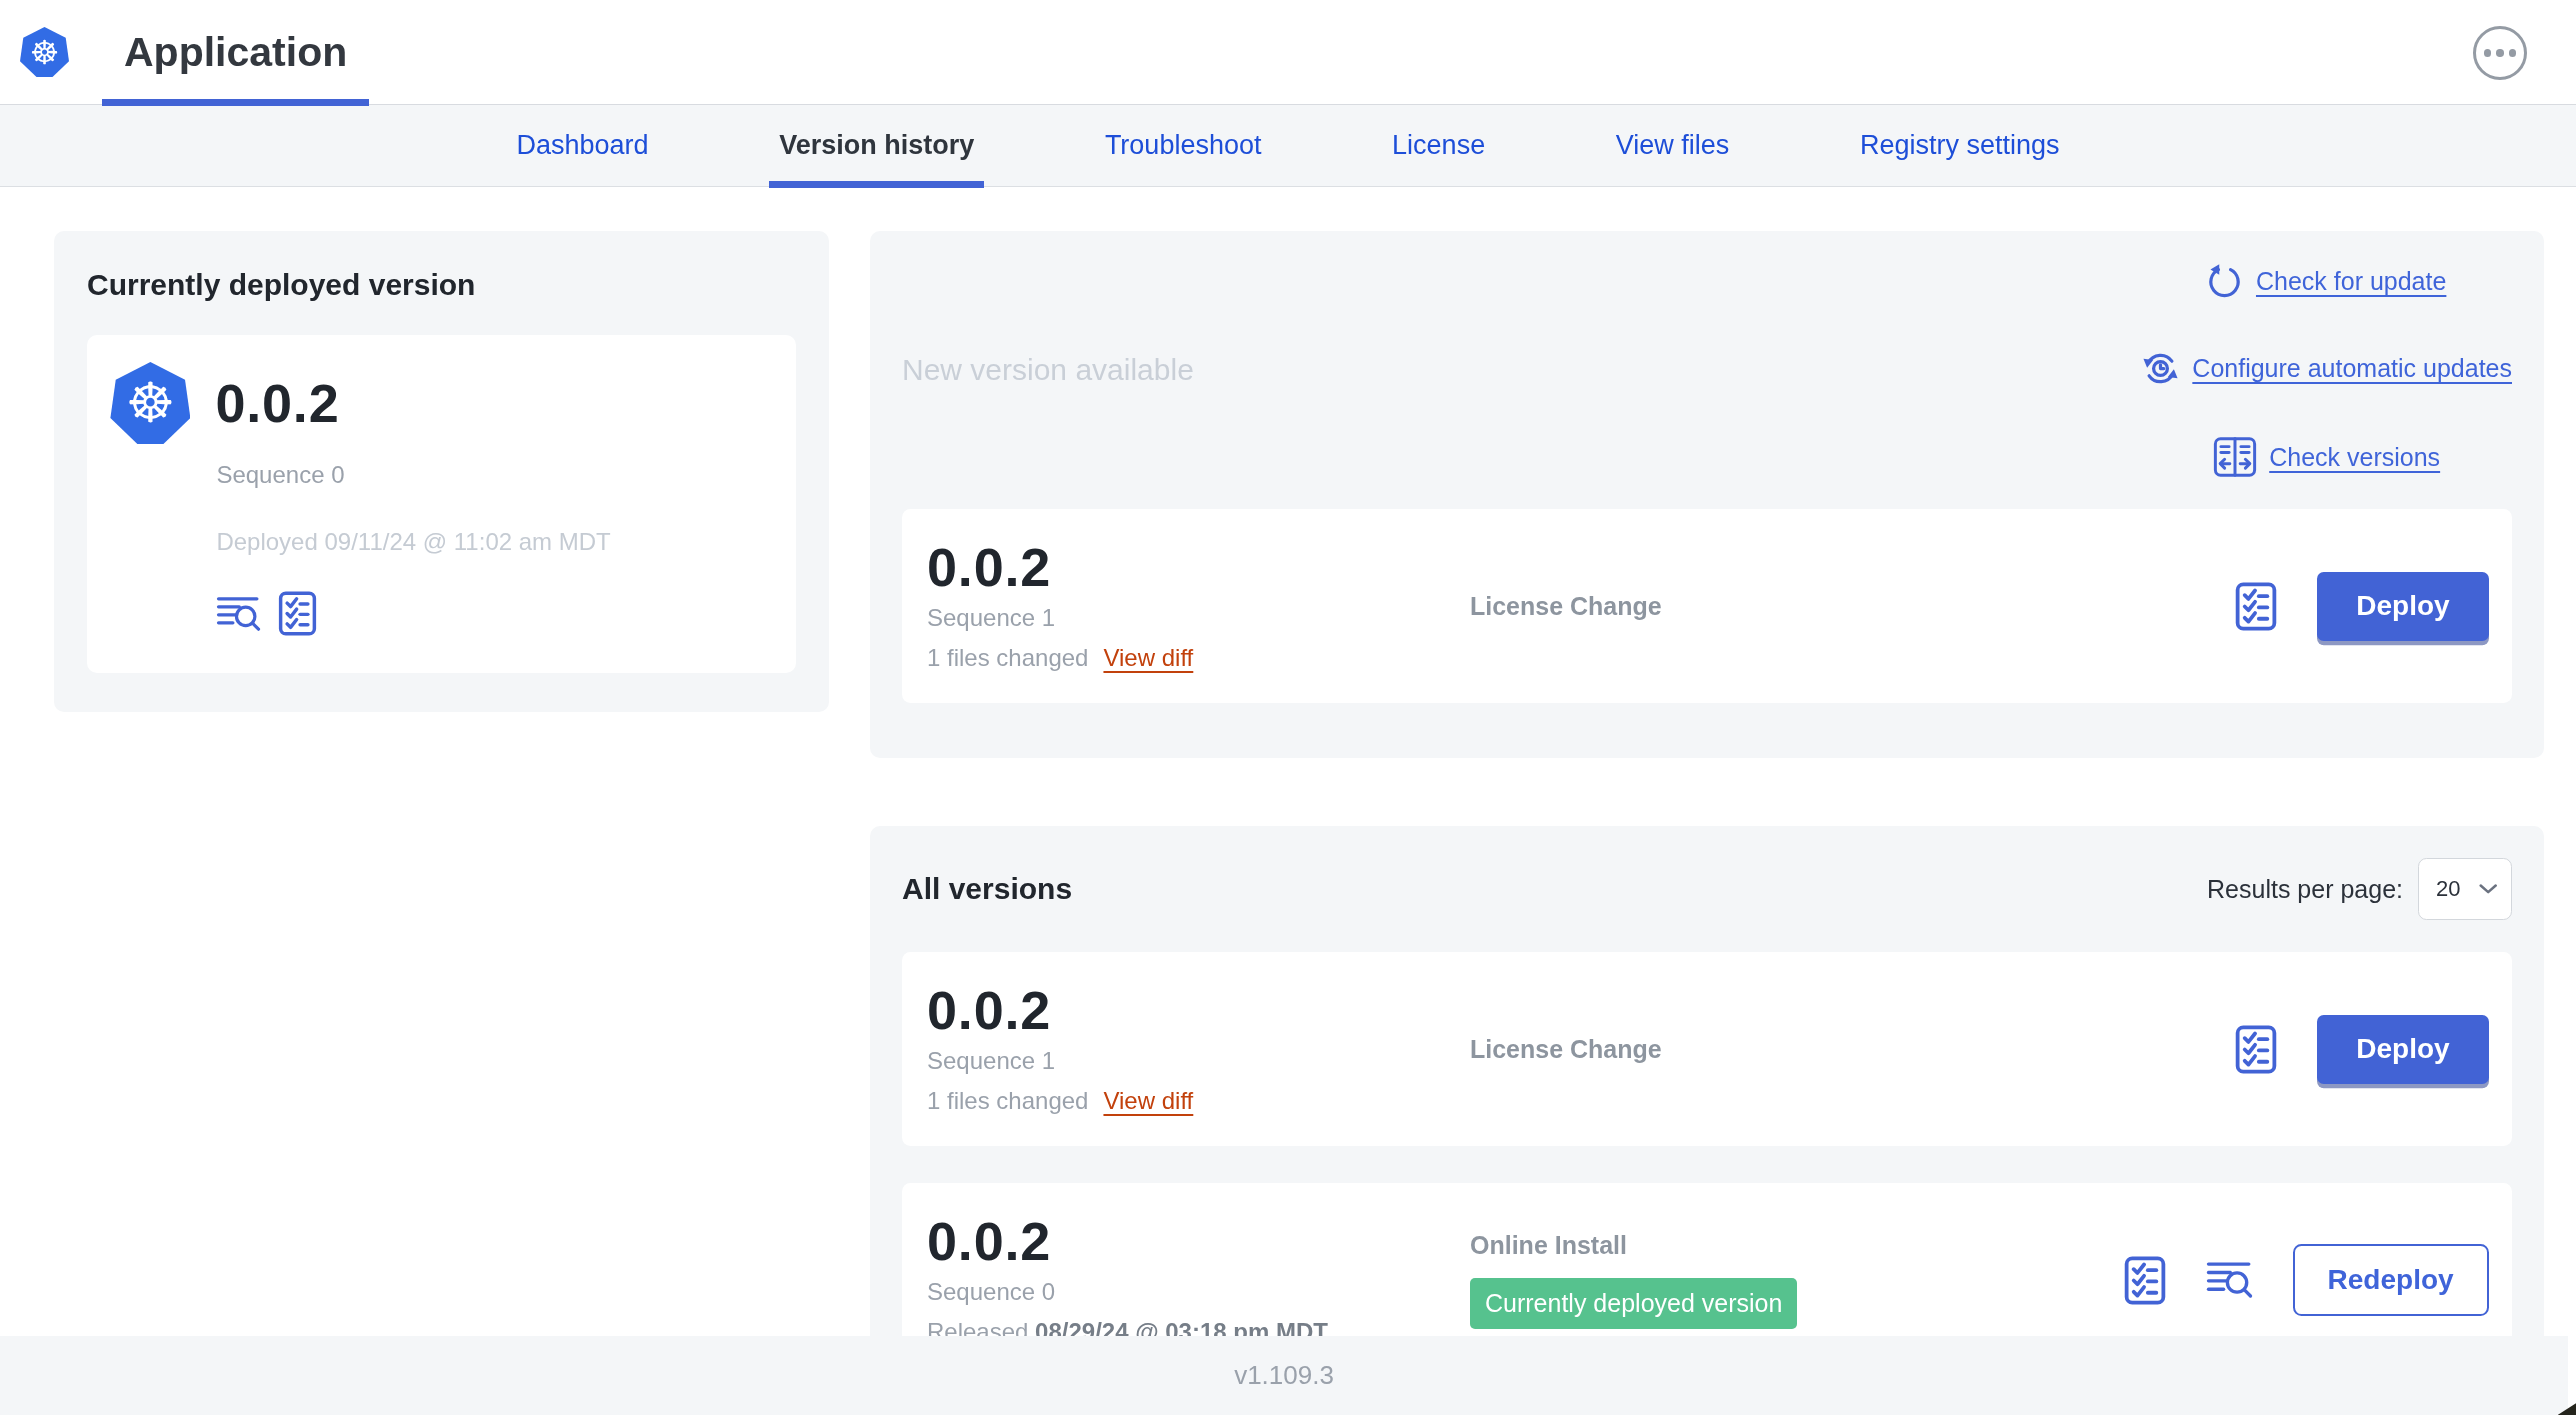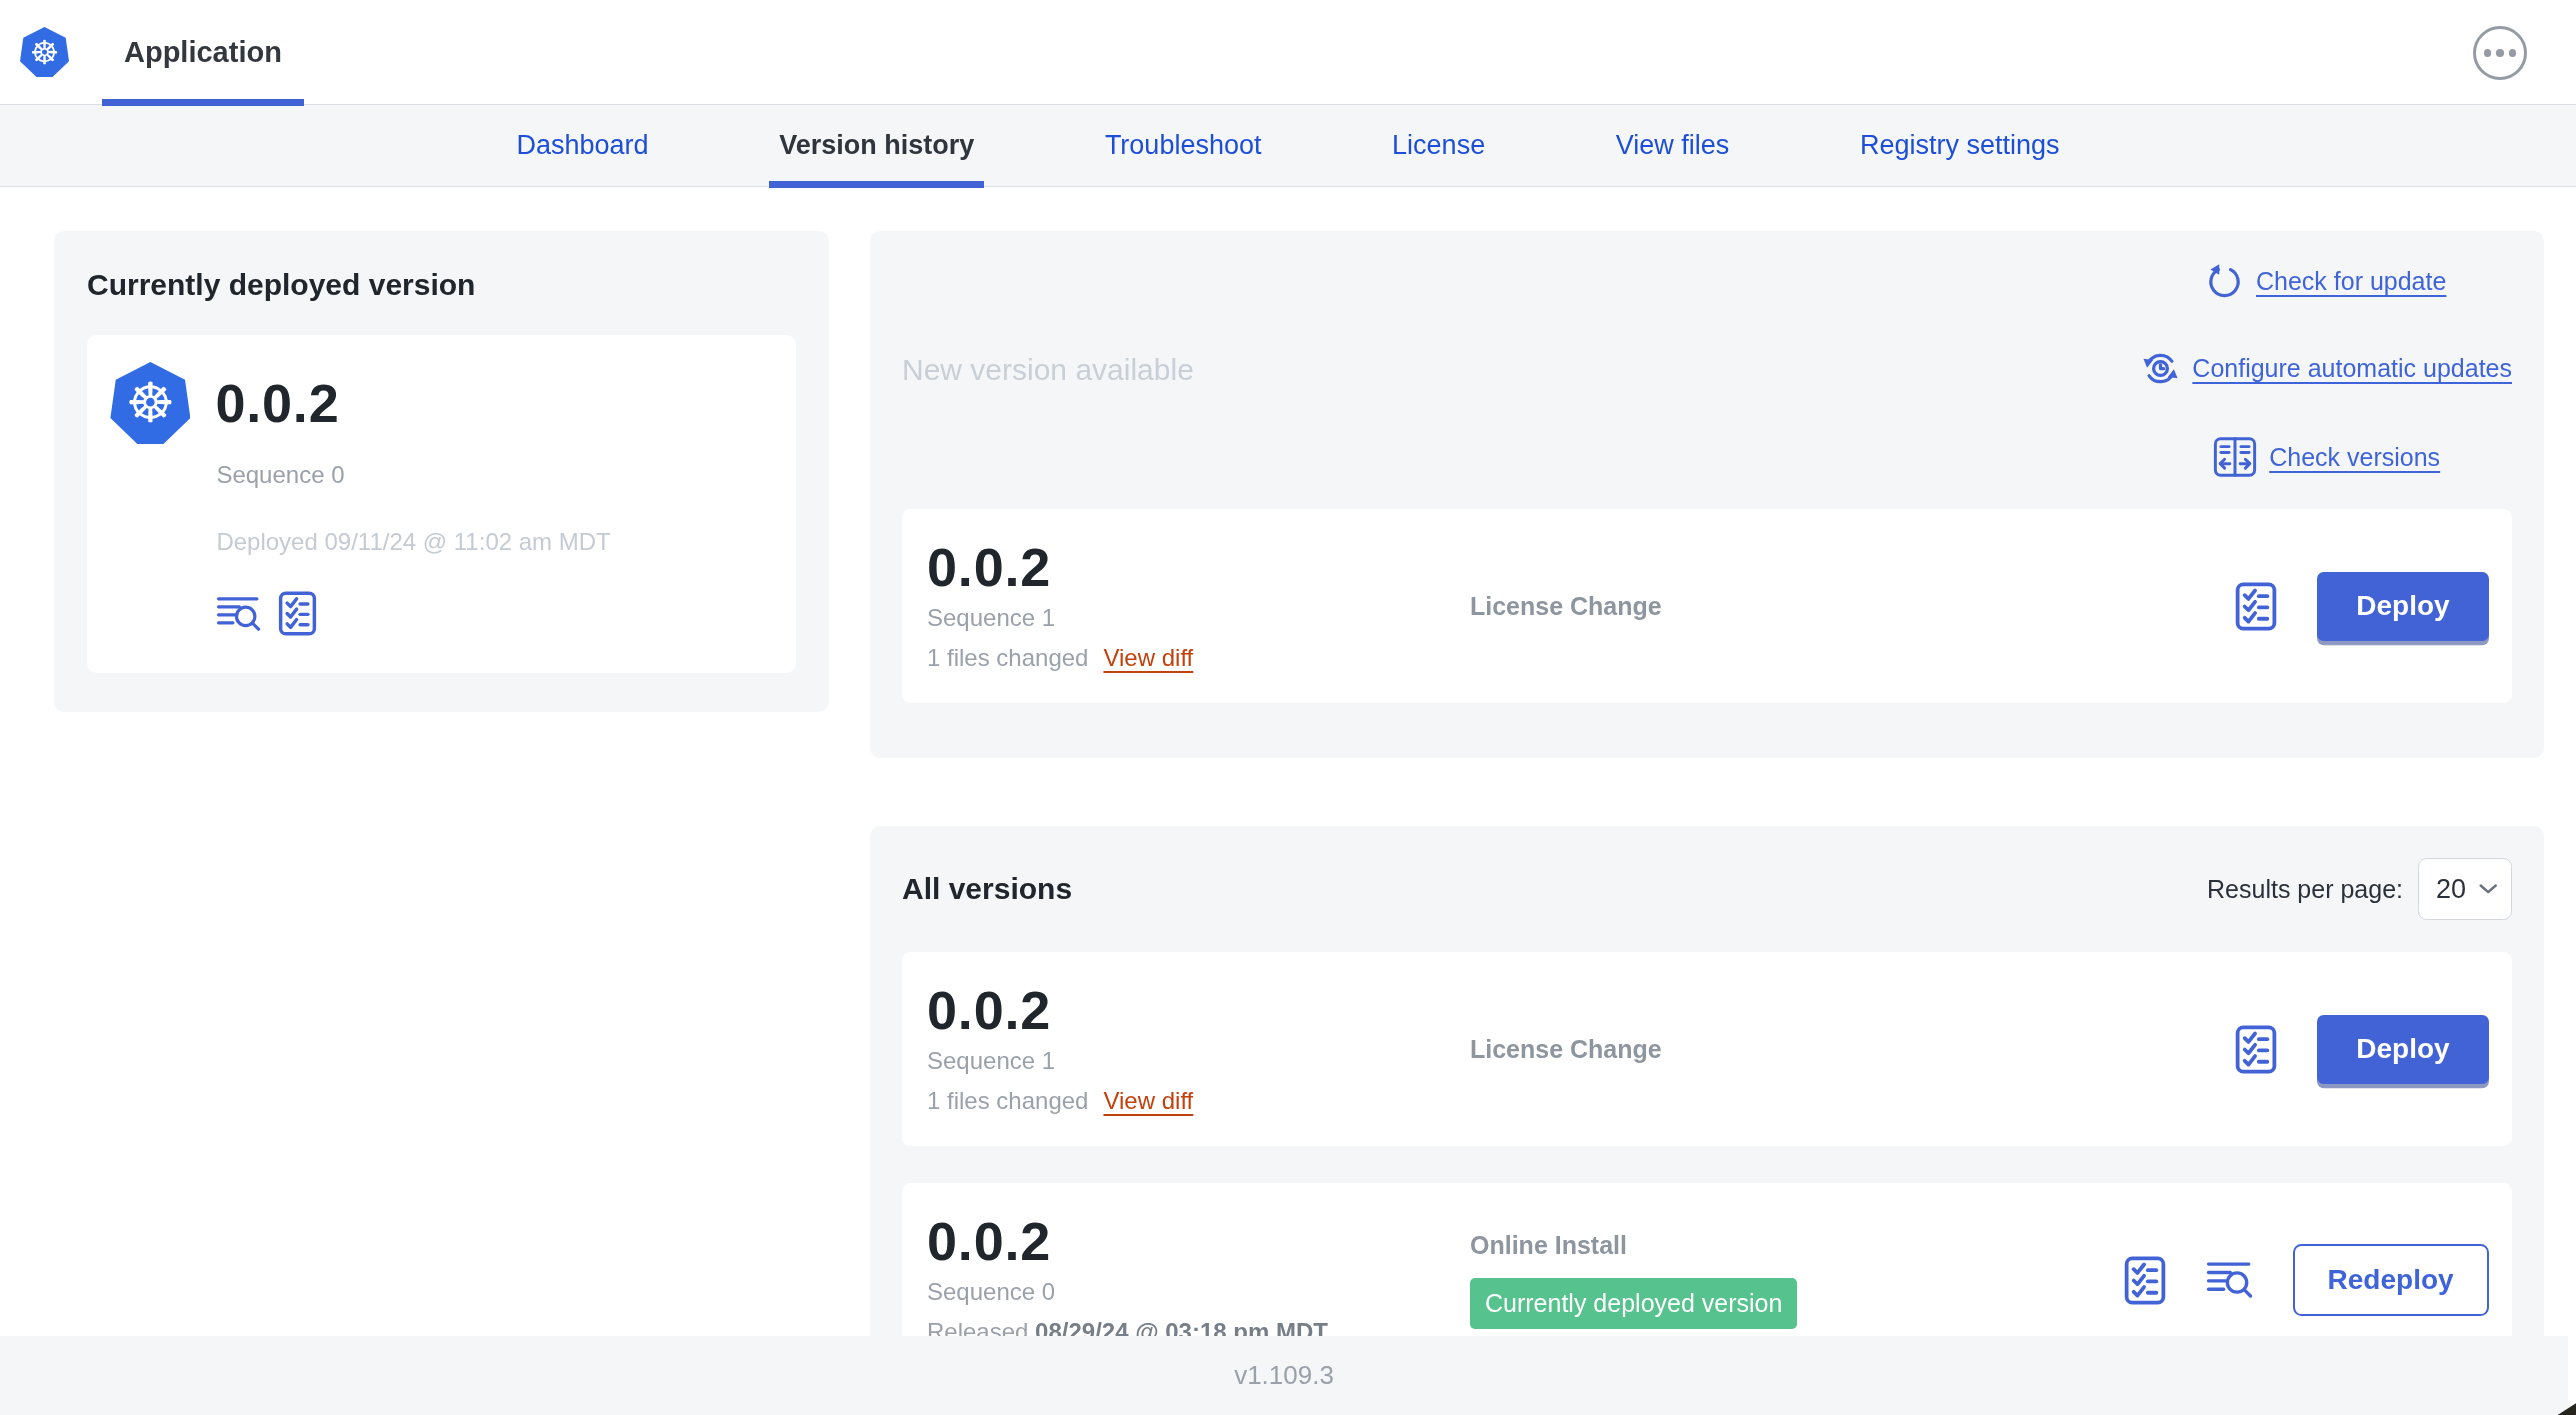--- a/index.html
+++ b/index.html
@@ -4,21 +4,21 @@
 <style>
   * { box-sizing: border-box; }
   body { margin: 0; font-family: "Liberation Sans", sans-serif; background: #fff; }
   .page { width: 2576px; height: 1415px; position: relative; overflow: hidden; background: #fff; }
 
   
   .topbar { height: 105px; background: #fff; border-bottom: 1.7px solid #d8dbe0; display: flex; align-items: center; position: relative; }
   .k8s-hepta { background: #326ce5; clip-path: polygon(50% 0%, 93.3% 21.6%, 100% 68.4%, 66.3% 100%, 33.7% 100%, 0% 68.4%, 6.7% 21.6%); display: flex; align-items: center; justify-content: center; color: #fff; }
   .logo-top { width: 49px; height: 50px; font-size: 33px; margin-left: 20px; }
   .app-tab { margin-left: 33px; height: 100%; display: flex; align-items: center; padding: 0 22px; position: relative; cursor: pointer; }
-  .app-tab-label { font-size: 29px; font-weight: 700; color: #33383f; }
+  .app-tab-label { font-size: 41px; font-weight: 700; color: #33383f; }
   .app-tab::after { content: ""; position: absolute; left: 0; right: 0; bottom: -1.7px; height: 6.7px; background: #4263d5; }
   .menu-btn { position: absolute; right: 49px; top: 26px; width: 54px; height: 54px; border-radius: 50%; border: 3.3px solid #949ba4; background: #fff; display: flex; align-items: center; justify-content: center; gap: 5px; cursor: pointer; padding: 0; }
   .menu-btn .dot { width: 7.5px; height: 7.5px; border-radius: 50%; background: #949ba4; }
 
   
   .tabs { height: 82px; background: #f4f6f8; border-bottom: 1.7px solid #dcdfe3; display: flex; justify-content: center; gap: 124px; }
   .tab { display: flex; align-items: center; font-size: 27px; color: #1d4ed8; position: relative; cursor: pointer; padding: 0 3.3px; }
   .tab.active { color: #2f353d; font-weight: 700; }
   .tab.active::after { content: ""; position: absolute; left: -6.7px; right: -6.7px; bottom: -1.7px; height: 6.7px; background: #4263d5; }
 
@@ -41,21 +41,21 @@
   .panel-avail { padding-bottom: 55px; }
   .panel-all { margin-top: 68px; padding-bottom: 59px; }
   .panel-head { display: flex; align-items: center; justify-content: space-between; margin-bottom: 32px; }
   .muted-title { font-size: 30px; color: #c9cfd7; }
   .actions { display: flex; align-items: center; gap: 49px; flex-direction: column; }
   .action-link { display: flex; align-items: center; gap: 12.6px; color: #3f64d9; font-size: 25px; cursor: pointer; text-decoration: none; }
   .action-link .lbl { text-decoration: underline; text-underline-offset: 5px; }
 
   .rpp { display: flex; align-items: center; gap: 15px; }
   .rpp-label { font-size: 25px; color: #2b313a; }
-  .rpp-select { width: 94px; height: 62px; background: #fff; border: 1.7px solid #d3d7dc; border-radius: 8.4px; display: flex; align-items: center; justify-content: space-between; padding: 0 13.4px 0 17px; font-size: 27px; color: #2b313a; cursor: pointer; }
+  .rpp-select { width: 94px; height: 62px; background: #fff; border: 1.7px solid #d3d7dc; border-radius: 8.4px; display: flex; align-items: center; justify-content: space-between; padding: 0 13.4px 0 17px; font-size: 22px; color: #2b313a; cursor: pointer; }
 
   .version-row { background: #fff; border-radius: 8.4px; height: 194px; display: flex; align-items: center; padding: 0 23.4px 0 25px; }
   .version-row + .version-row { margin-top: 37px; }
   .vr-left { width: 543px; }
   .vr-version { font-size: 54px; font-weight: 700; color: #21262d; line-height: 1.0; letter-spacing: 0.8px; }
   .vr-seq { font-size: 24px; color: #9aa1ab; margin-top: 10px; }
   .vr-files { font-size: 24px; color: #9aa1ab; margin-top: 11.7px; display: flex; gap: 15px; align-items: baseline; }
   .link-blue { color: #c2410c; text-decoration: underline; text-underline-offset: 5px; cursor: pointer; }
   .vr-released { font-size: 24px; color: #9aa1ab; margin-top: 11.7px; }
   .vr-released b { color: #767e88; }

